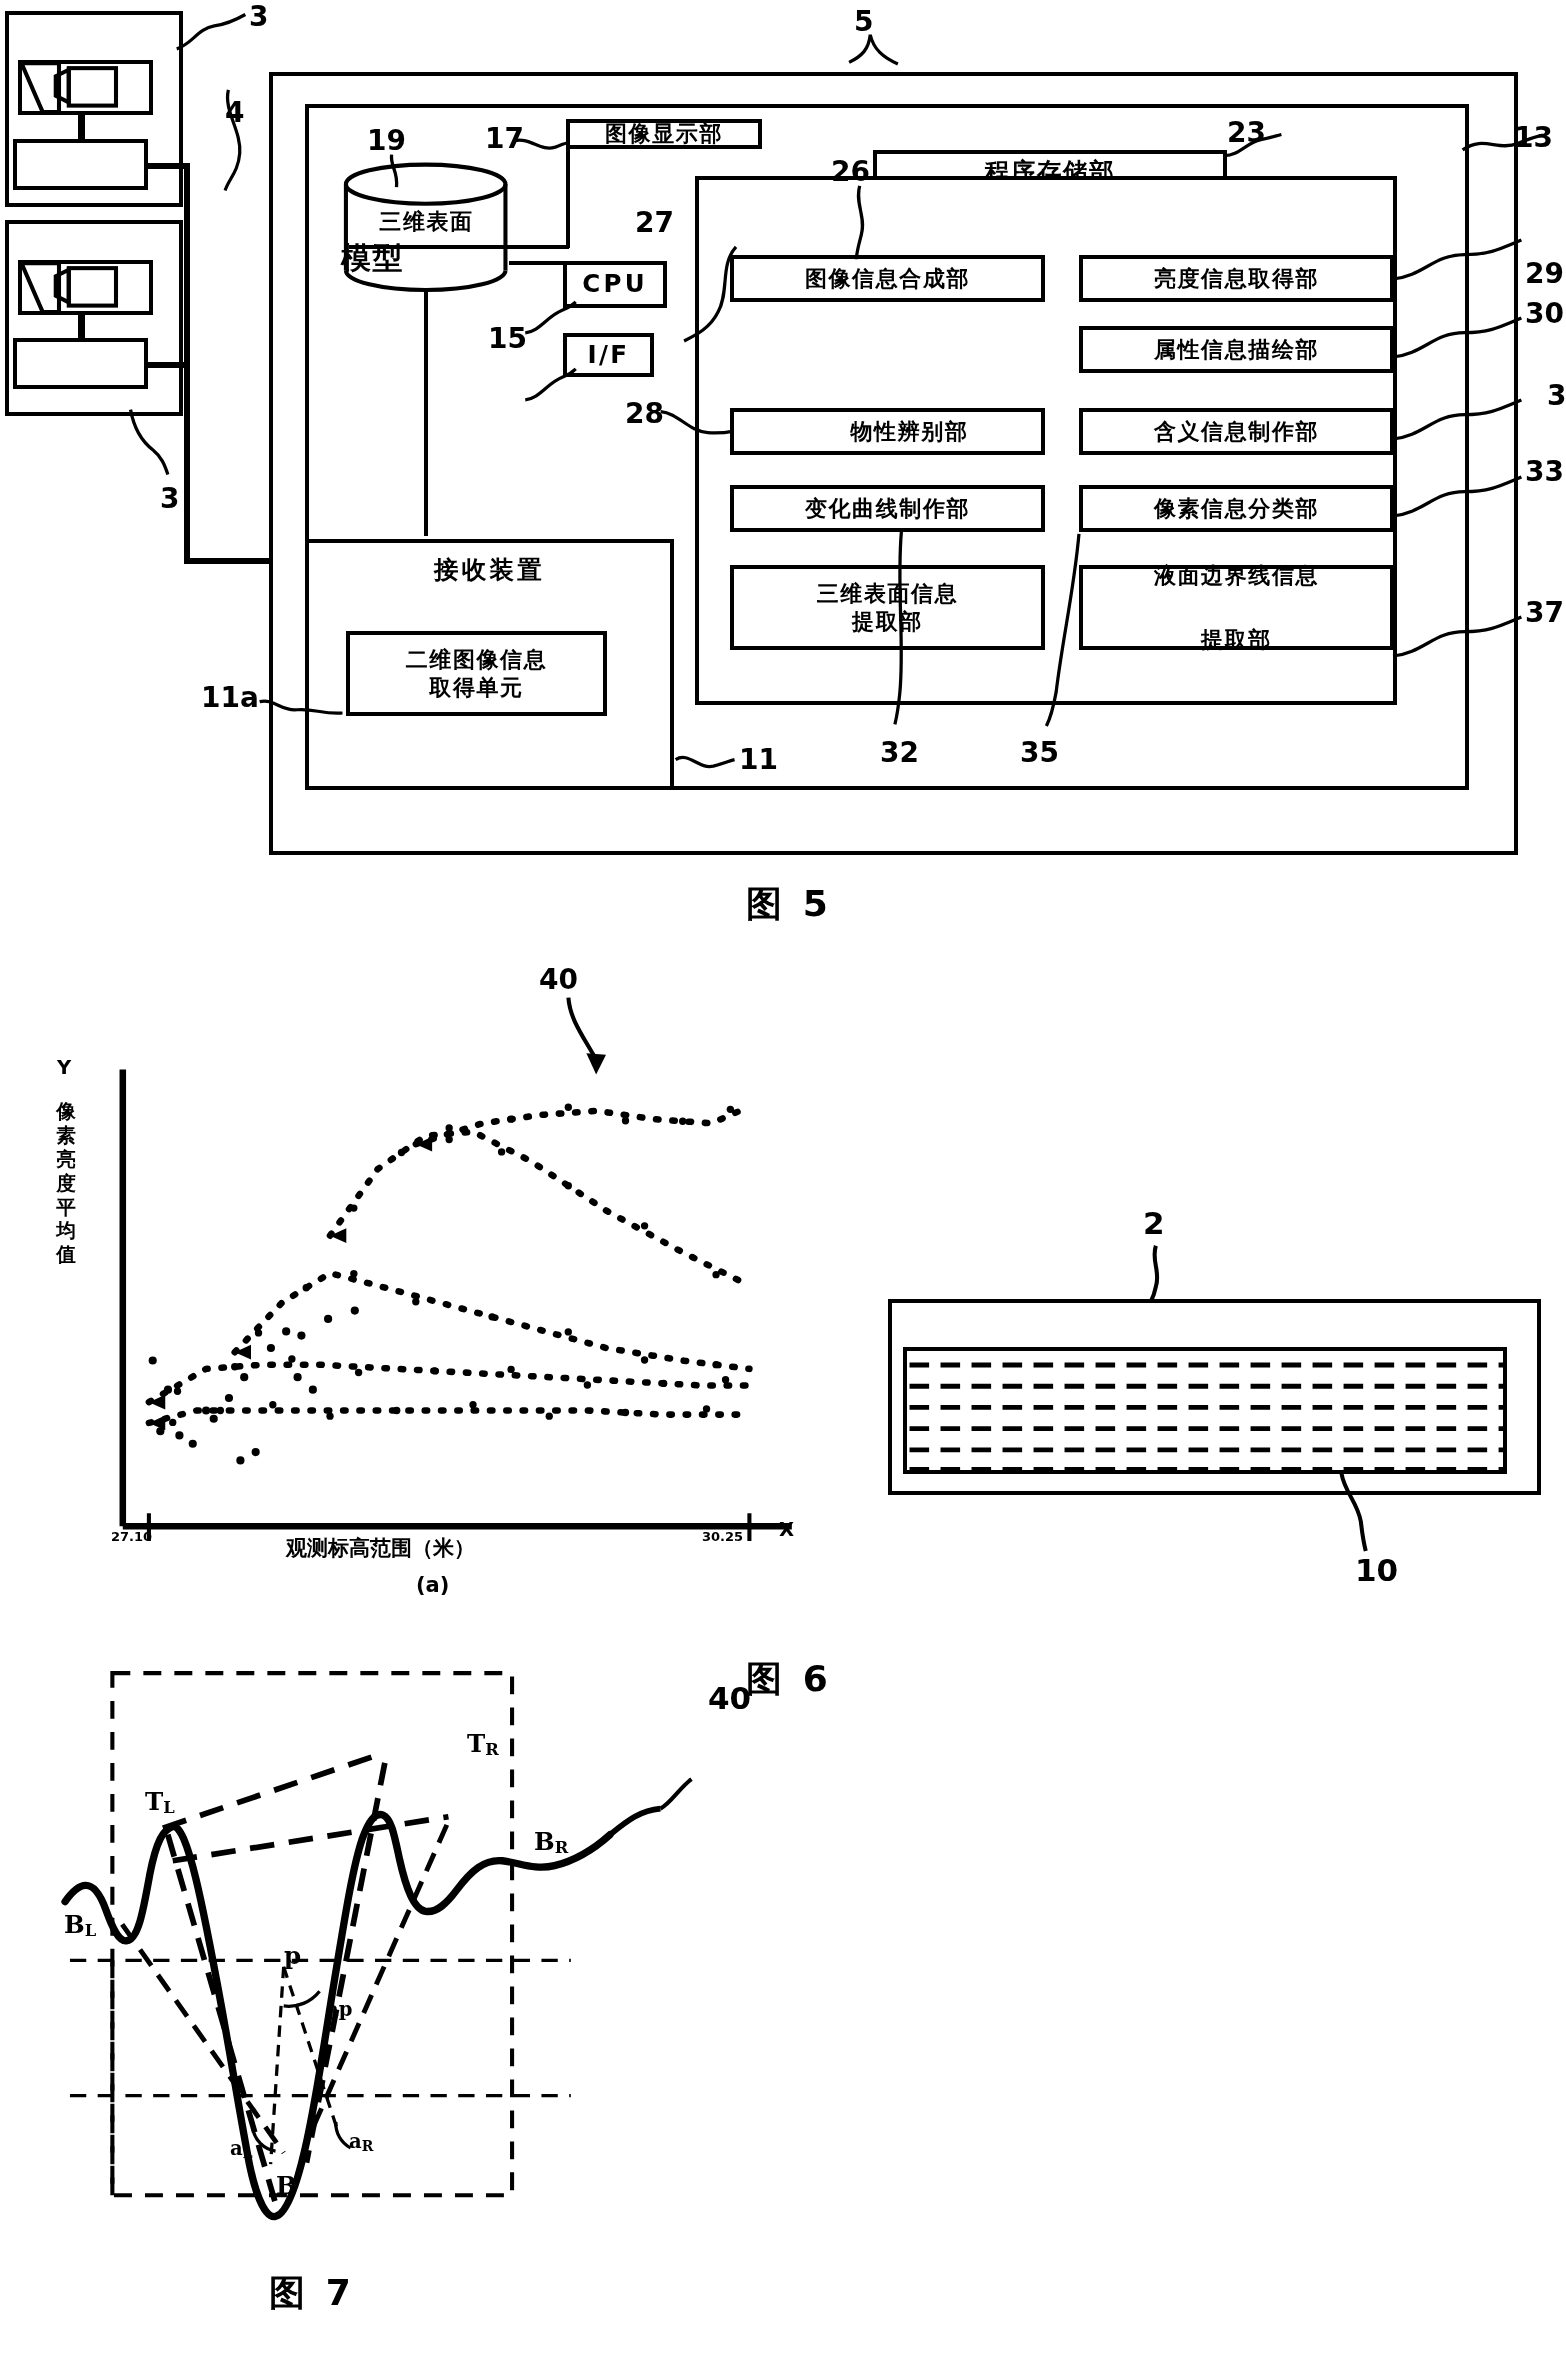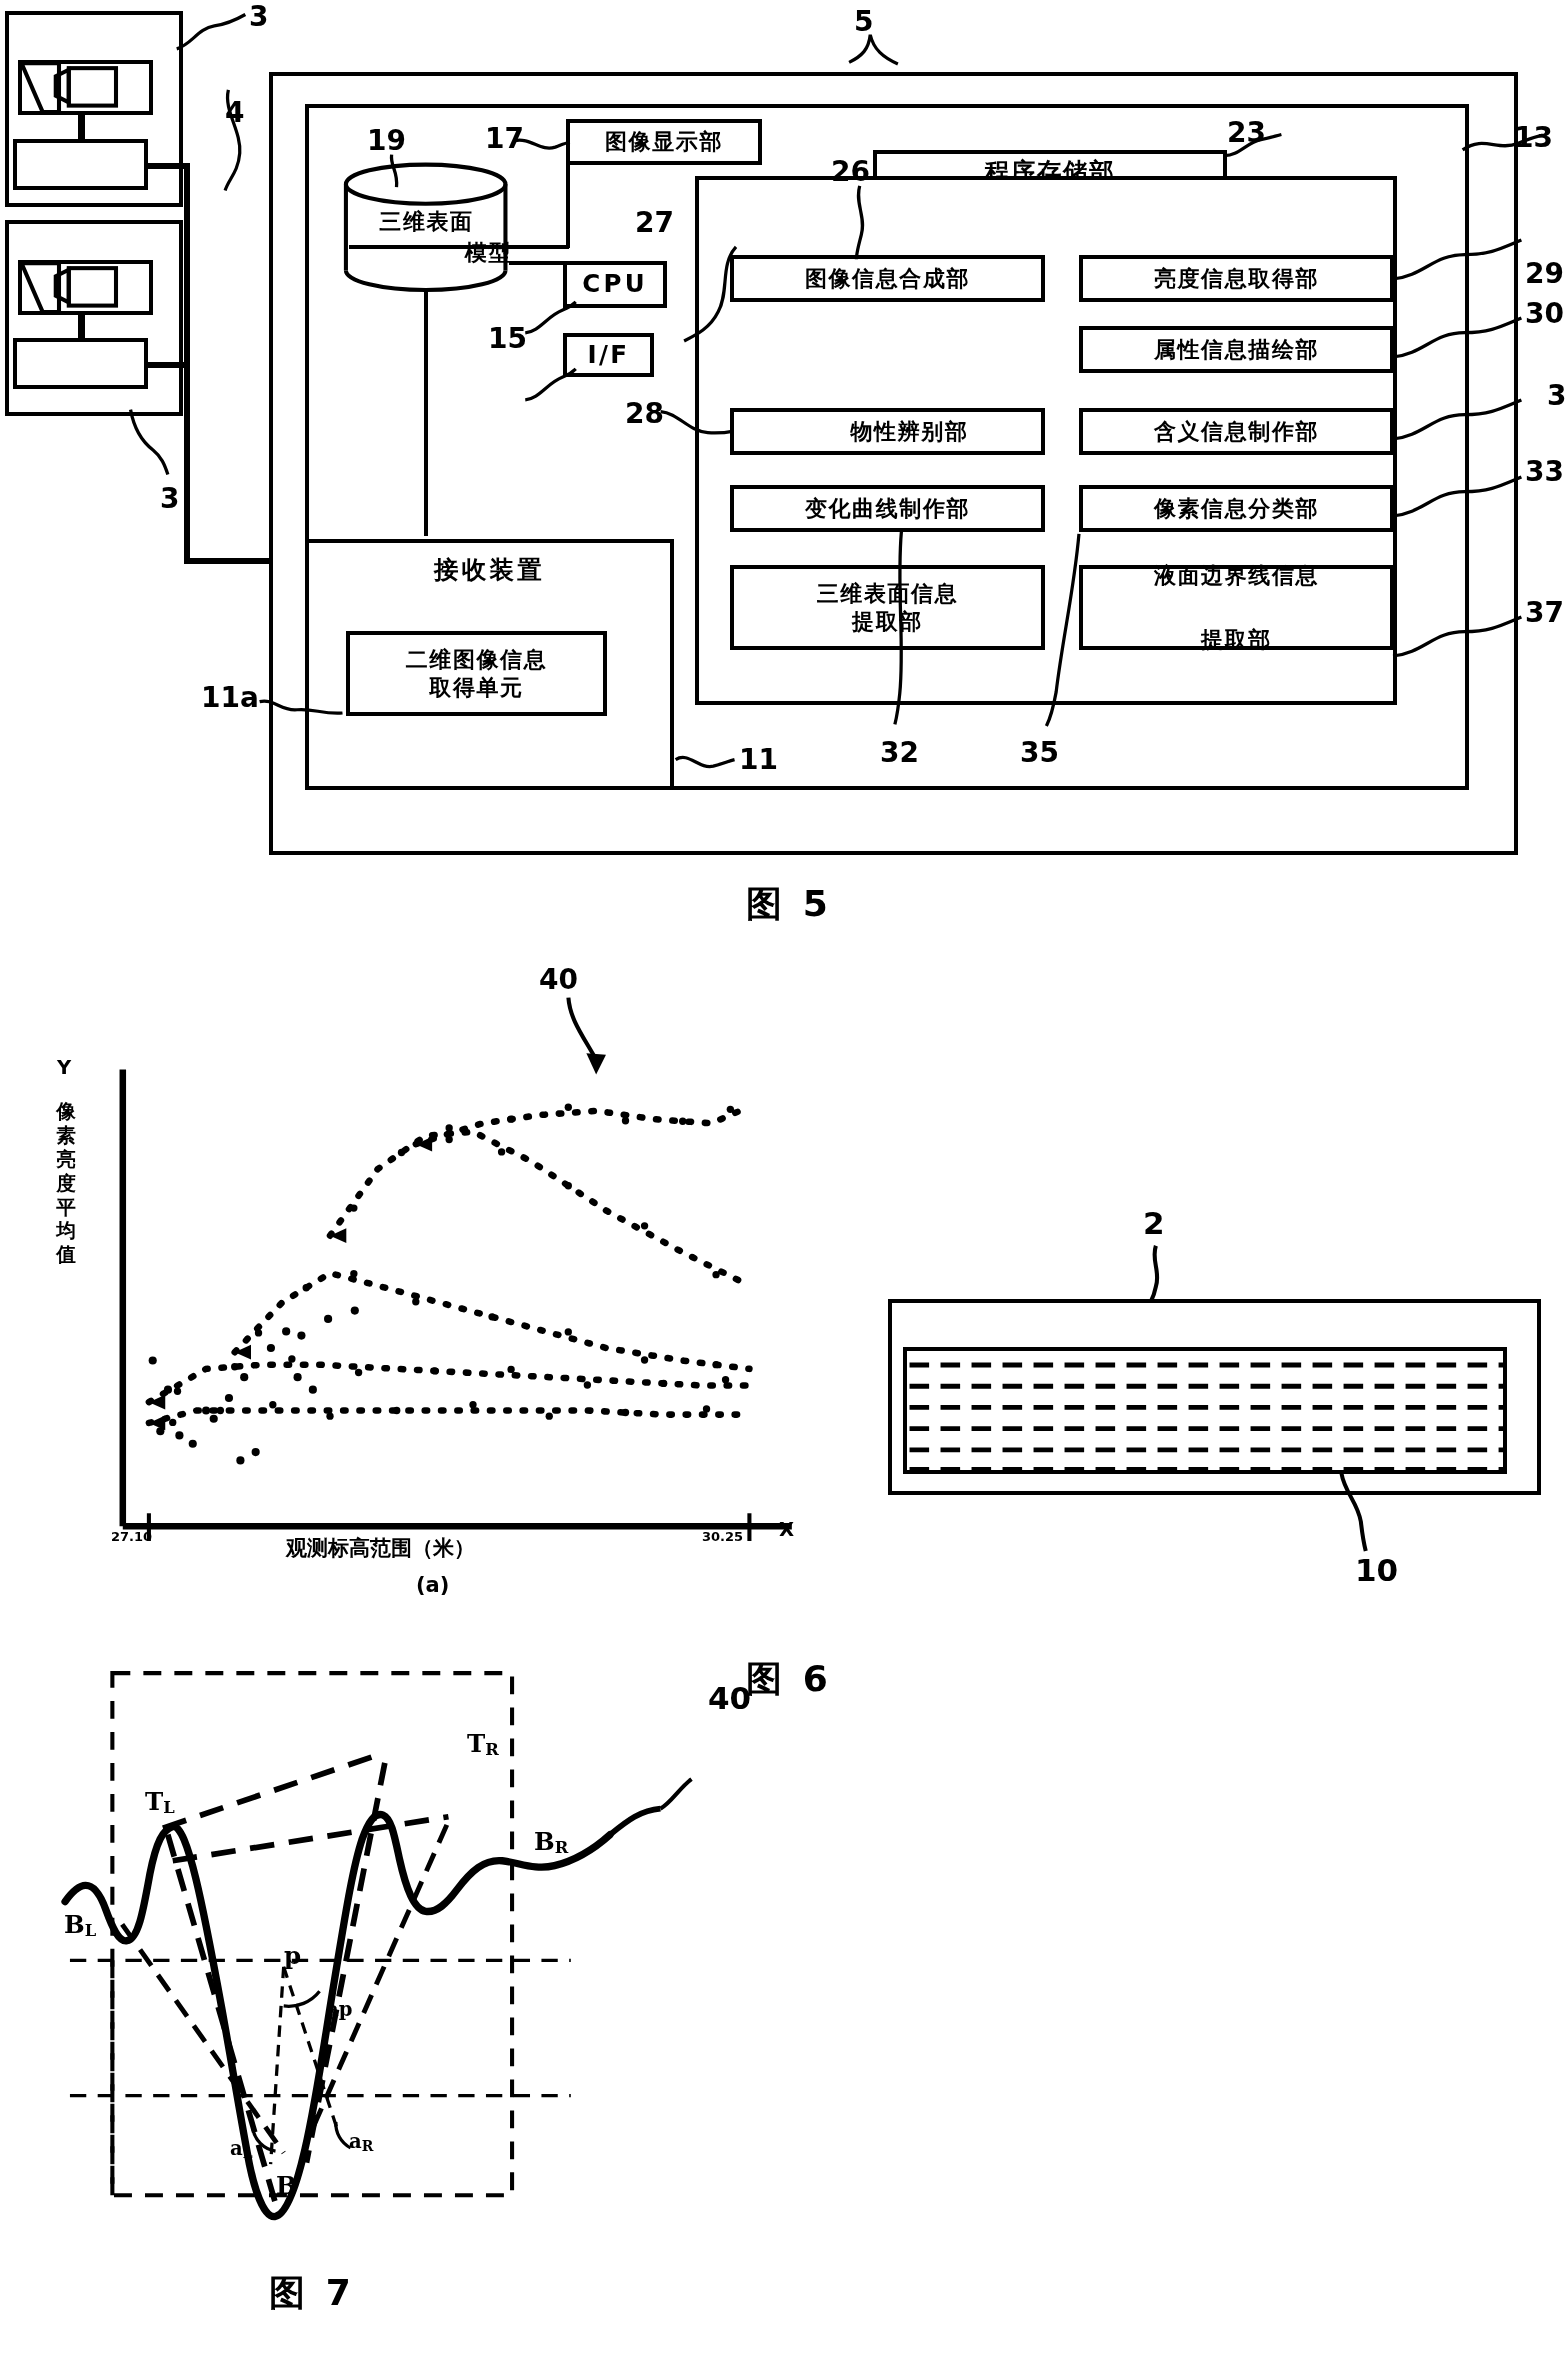--- a/index.html
+++ b/index.html
@@ -74,39 +74,39 @@
     <path d="M36,2 C34,20 26,28 10,36 M36,2 C40,20 52,30 70,38" fill="none" stroke="#000" stroke-width="4"></path>
   </svg>
   <div class="num" style="left:854px;top:4.9px;">5</div>
 
   <div class="bx3" style="left:305px;top:104px;width:1164px;height:686px;"></div>
   <svg style="left:1461px;top:122px;width:90px;height:41px;" viewBox="0 0 110 50" width="90" height="41">
     <path d="M2,34 C28,16 44,36 70,26 C82,21 90,18 100,16" fill="none" stroke="#000" stroke-width="4"></path>
   </svg>
   <div class="num" style="left:1514px;top:121px;">13</div>
 
-  <div class="mod" style="left:566px;top:119px;width:196px;height:46px;">图像显示部</div>
+  <div class="mod" style="left:566px;top:119px;width:196px;height:30px;">图像显示部</div>
   <svg style="left:513px;top:129px;width:65px;height:33px;" viewBox="0 0 80 40" width="65" height="33">
     <path d="M2,14 C22,10 34,28 52,22 C60,19 64,17 70,16" fill="none" stroke="#000" stroke-width="4"></path>
   </svg>
   <div class="num" style="left:485px;top:122px;">17</div>
 
   <div class="lnv" style="left:566px;top:142px;width:4.1px;height:106px;"></div>
   <div class="lnh" style="left:349px;top:245px;width:220px;height:4.1px;"></div>
 
   <svg style="left:341px;top:163px;width:171px;height:140px;" viewBox="0 0 210 172" width="171" height="140">
     <ellipse cx="104" cy="26" rx="98" ry="24" fill="#fff" stroke="#000" stroke-width="5"></ellipse>
     <path d="M6,26 L6,132" fill="none" stroke="#000" stroke-width="5"></path>
     <path d="M202,26 L202,132" fill="none" stroke="#000" stroke-width="5"></path>
     <path d="M6,132 A98,24 0 0 0 202,132" fill="none" stroke="#000" stroke-width="5"></path>
   </svg>
   <div style="position:absolute;left:341px;top:207px;width:171px;text-align:center;
               font-family:'DejaVu Sans',sans-serif;font-weight:700;font-size:22px;letter-spacing:1.6px;">三维表面</div>
-  <div style="position:absolute;left:341px;top:238px;width:171px;text-align:right;
-              font-family:'DejaVu Sans',sans-serif;font-weight:700;font-size:22px;letter-spacing:1.6px;">模型</div>
+  <div style="position:absolute;left:341px;top:238px;width:171px;text-align:left;
+              font-family:'DejaVu Sans',sans-serif;font-weight:700;font-size:30px;letter-spacing:1.6px;">模型</div>
   <svg style="left:380px;top:153px;width:33px;height:39px;" viewBox="0 0 40 48" width="33" height="39">
     <path d="M14,2 C12,16 22,22 20,42" fill="none" stroke="#000" stroke-width="4"></path>
   </svg>
   <div class="num" style="left:367px;top:124px;">19</div>
 
   <div class="lnv" style="left:424px;top:291px;width:4.1px;height:245px;"></div>
 
   <div class="mod" style="left:563px;top:261px;width:104px;height:47px;font-family:'DejaVu Sans',sans-serif;letter-spacing:3.3px;font-size:24.5px;">CPU</div>
   <div class="lnh" style="left:509px;top:261px;width:57px;height:4.1px;"></div>
   <svg style="left:522px;top:300px;width:57px;height:38px;" viewBox="0 0 70 46" width="57" height="38">

